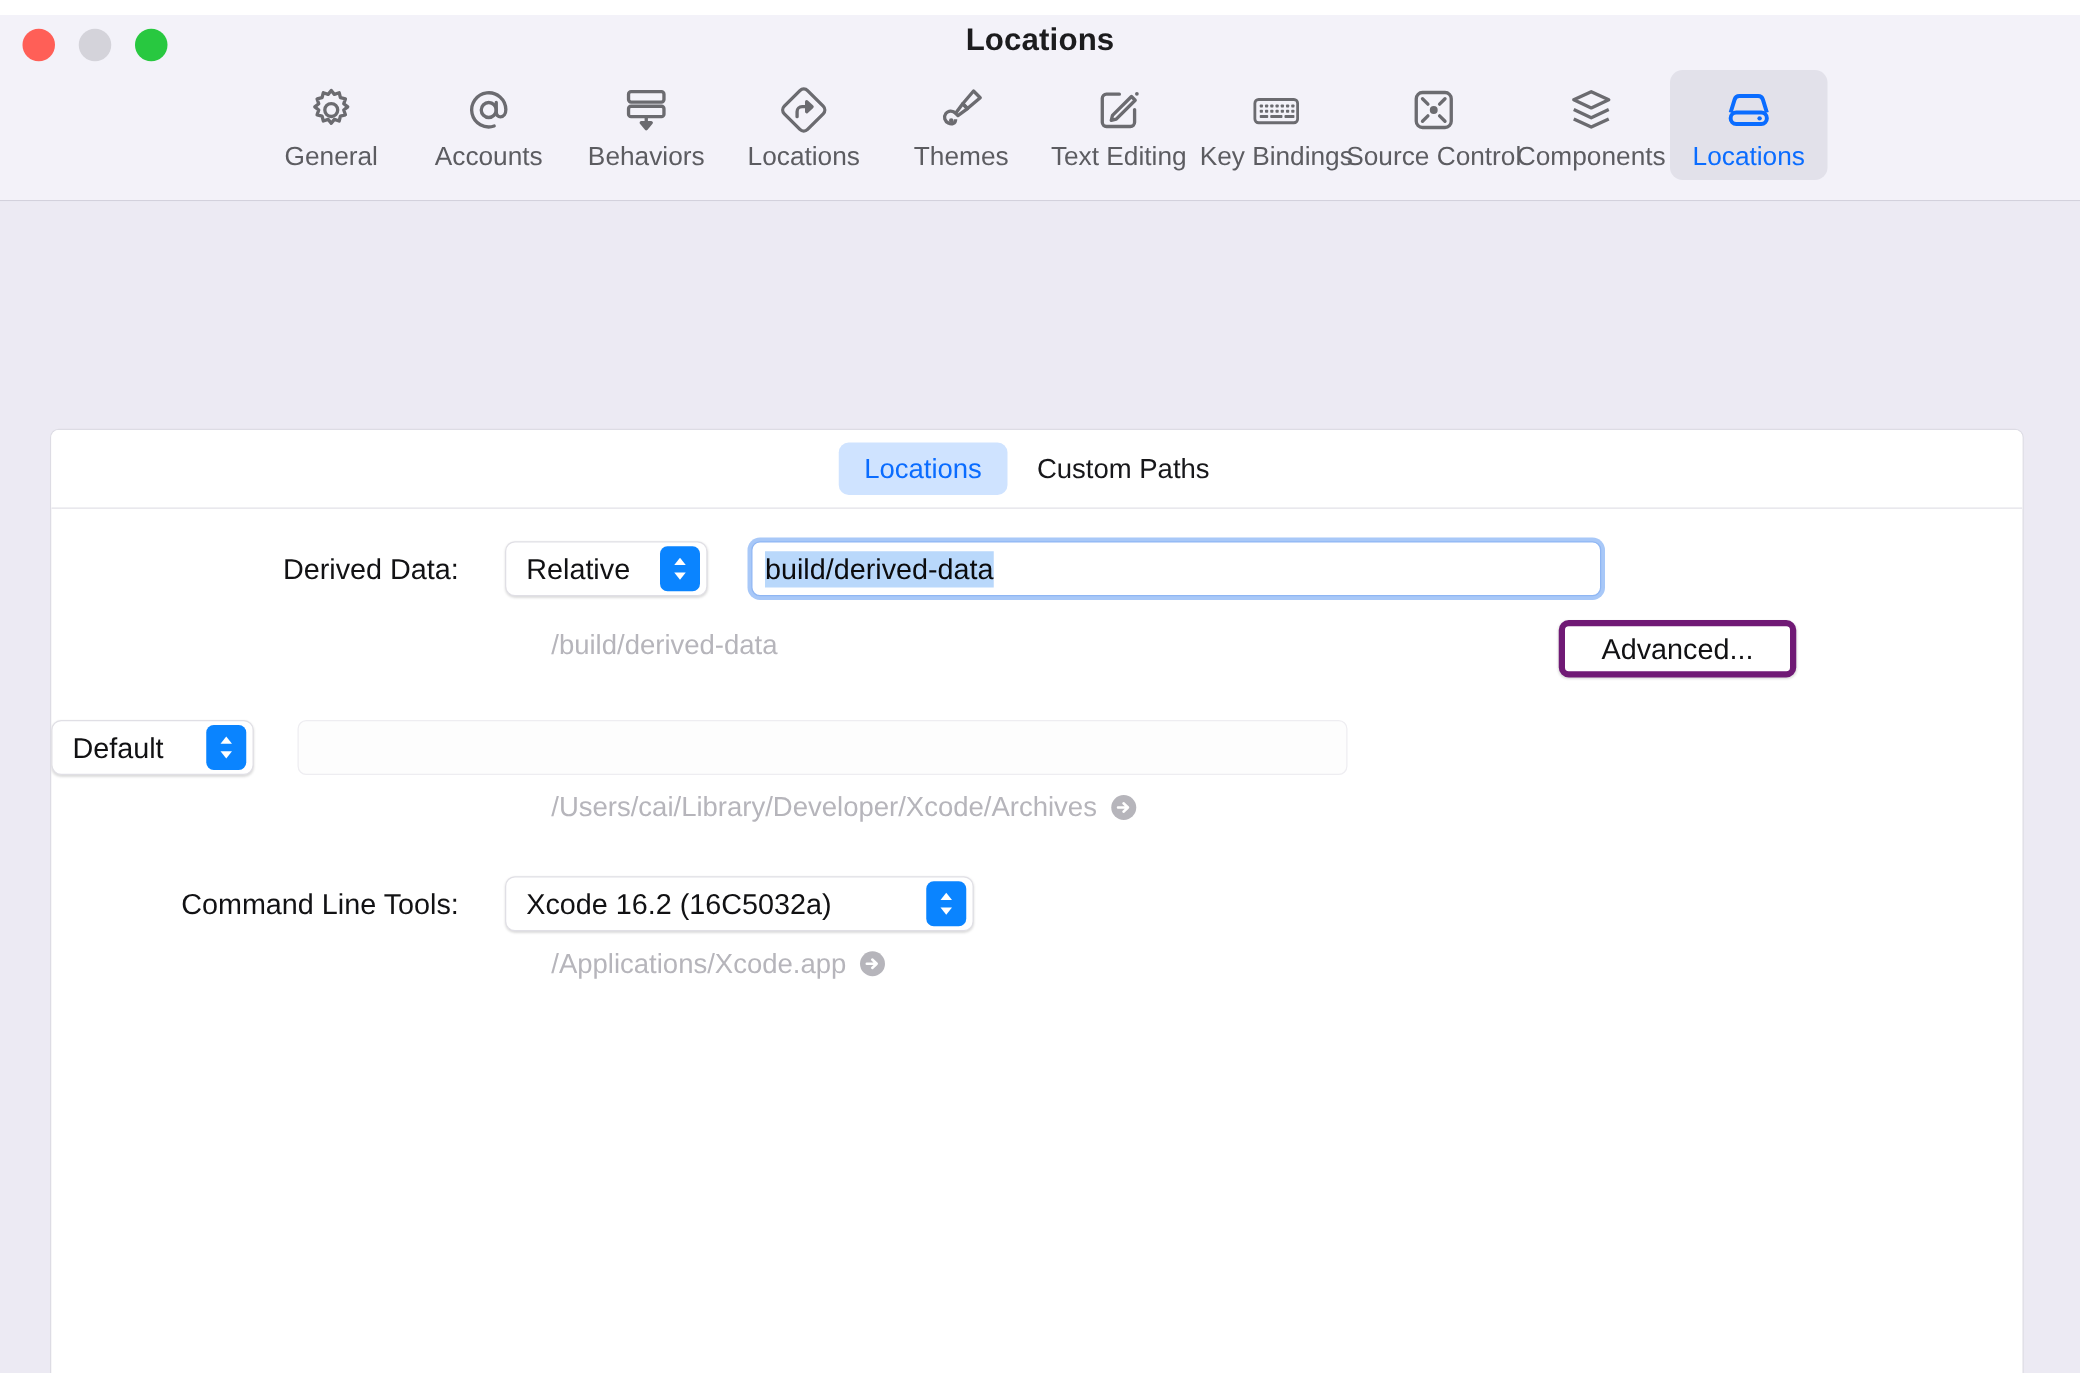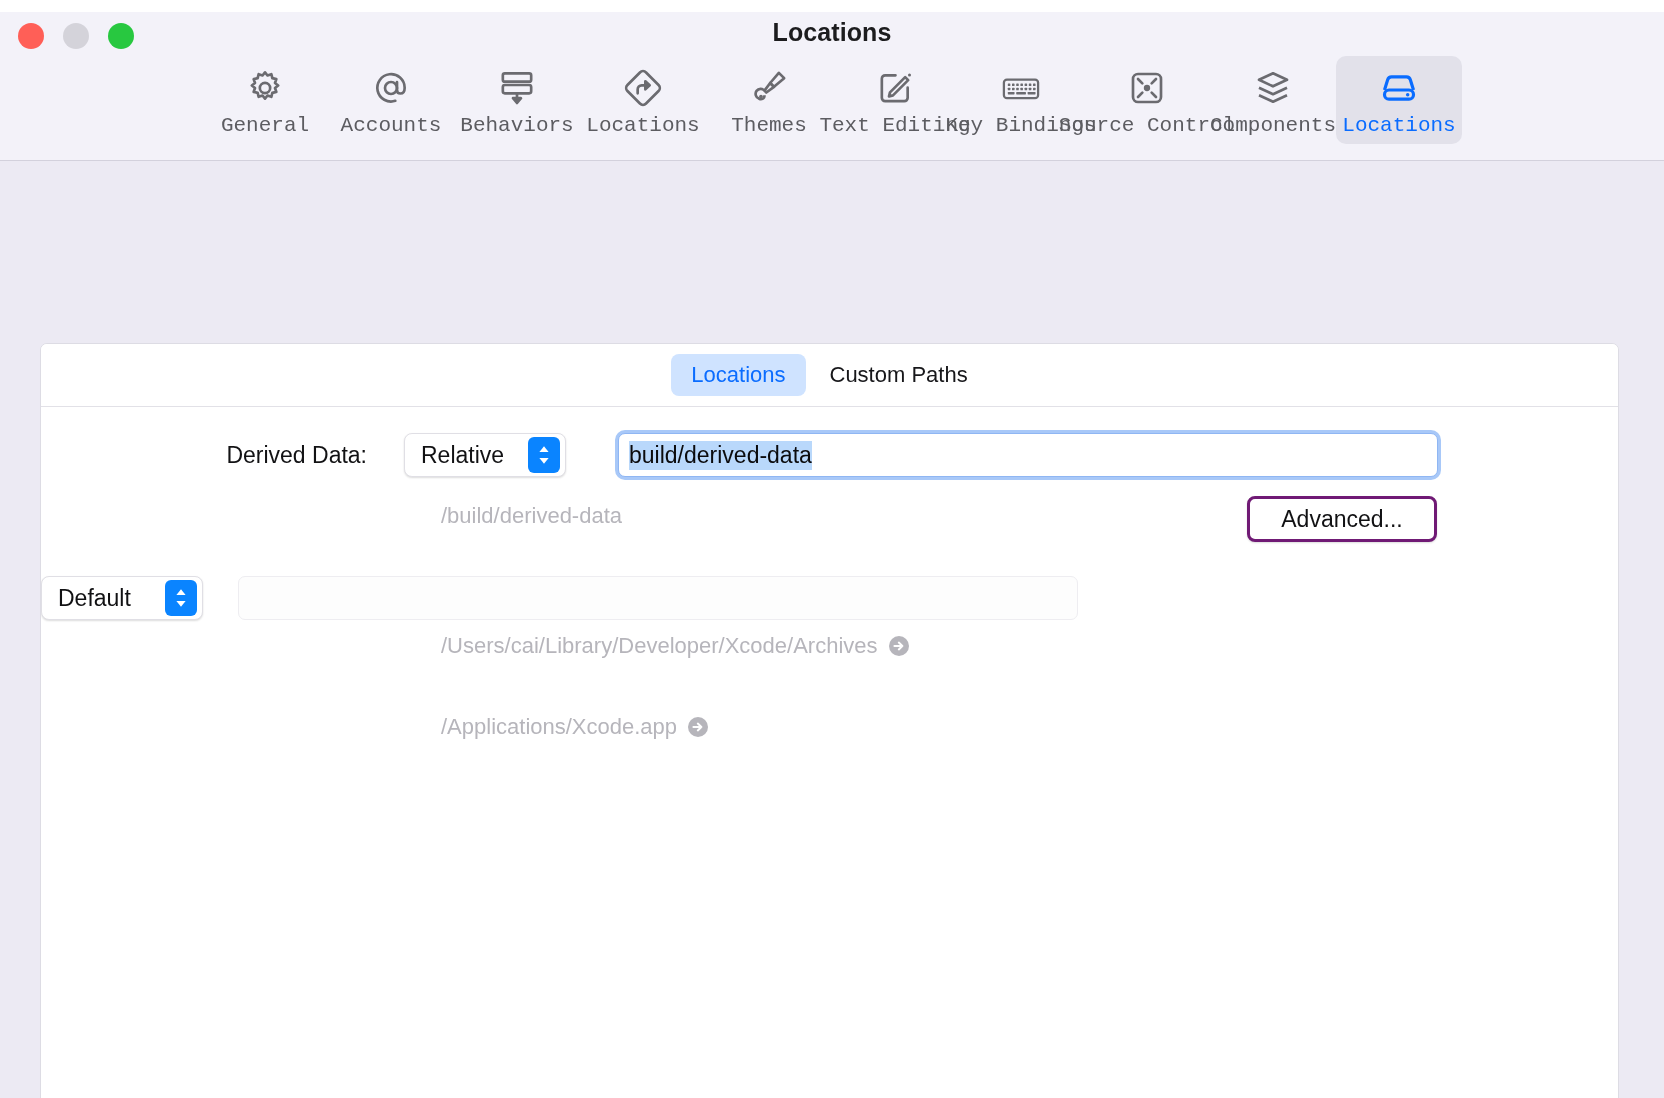--- a/index.html
+++ b/index.html
@@ -75,21 +75,20 @@
     width: 126px;
     height: 88px;
     display: flex;
     flex-direction: column;
     align-items: center;
     justify-content: flex-start;
     padding-top: 10px;
     box-sizing: border-box;
     border-radius: 10px;
     cursor: default;
-    font-family: Liberation Mono, monospace;
   }
   .tb-item.selected {
     background: #e2e1ea;
   }
   .tb-icon {
     height: 44px;
     display: flex;
     align-items: center;
     justify-content: center;
     color: #6b6b70;
@@ -245,21 +244,21 @@
   .reveal-arrow {
     margin-left: 9px;
     display: inline-flex;
     vertical-align: middle;
   }
 
   .push-button {
     height: 46px;
     min-width: 190px;
     background: #ffffff;
-    border: 3px solid #701a75;
+    border: 5px solid #701a75;
     border-radius: 8px;
     box-shadow: 0 1px 2px rgba(0,0,0,0.14);
     display: inline-flex;
     align-items: center;
     justify-content: center;
     font-size: 23px;
     color: #111113;
     cursor: default;
     padding: 0 22px;
     box-sizing: border-box;
@@ -431,21 +430,21 @@
           <div class="row-label">Derived Data:</div>
           <div class="popup" style="width:162px;">
             <span>Relative</span>
             <span class="chev">
               <svg width="18" height="24" viewBox="0 0 18 24" fill="#ffffff">
                 <path d="M9 3.2L13.6 9H4.4z"></path>
                 <path d="M9 20.8L4.4 15h9.2z"></path>
               </svg>
             </span>
           </div>
-          <div class="textfield focused" style="width:820px; margin-left:29px;">
+          <div class="textfield focused" style="width:680px; margin-left:12px;">
             <span class="sel-text">build/derived-data</span>
           </div>
         </div>
 
         <div class="sub-row">
           <div class="sub-indent"></div>
           <span class="path-text">/build/derived-data</span>
           <div style="flex:1 1 auto;"></div>
           <div class="push-button" style="margin-right:181px; margin-top:6px;">Advanced...</div>
         </div>
@@ -473,20 +472,32 @@
           <span class="reveal-arrow">
             <svg width="24" height="24" viewBox="0 0 24 24">
               <circle cx="12" cy="12" r="10" fill="#b6b5bb"></circle>
               <path d="M7.4 12h8M11.8 8.6l3.6 3.4-3.6 3.4" fill="none" stroke="#ffffff" stroke-width="2" stroke-linecap="round" stroke-linejoin="round"></path>
             </svg>
           </span>
         </div>
 
         <div class="spacer-xl"></div>
 
+        <div class="row">
+          <div class="row-label">Command Line Tools:</div>
+          <div class="popup" style="width:375px;">
+            <span>Xcode 16.2 (16C5032a)</span>
+            <span class="chev">
+              <svg width="18" height="24" viewBox="0 0 18 24" fill="#ffffff">
+                <path d="M9 3.2L13.6 9H4.4z"></path>
+                <path d="M9 20.8L4.4 15h9.2z"></path>
+              </svg>
+            </span>
+          </div>
+        </div>
 
         <div class="sub-row">
           <div class="sub-indent"></div>
           <span class="path-text">/Applications/Xcode.app</span>
           <span class="reveal-arrow">
             <svg width="24" height="24" viewBox="0 0 24 24">
               <circle cx="12" cy="12" r="10" fill="#b6b5bb"></circle>
               <path d="M7.4 12h8M11.8 8.6l3.6 3.4-3.6 3.4" fill="none" stroke="#ffffff" stroke-width="2" stroke-linecap="round" stroke-linejoin="round"></path>
             </svg>
           </span>

